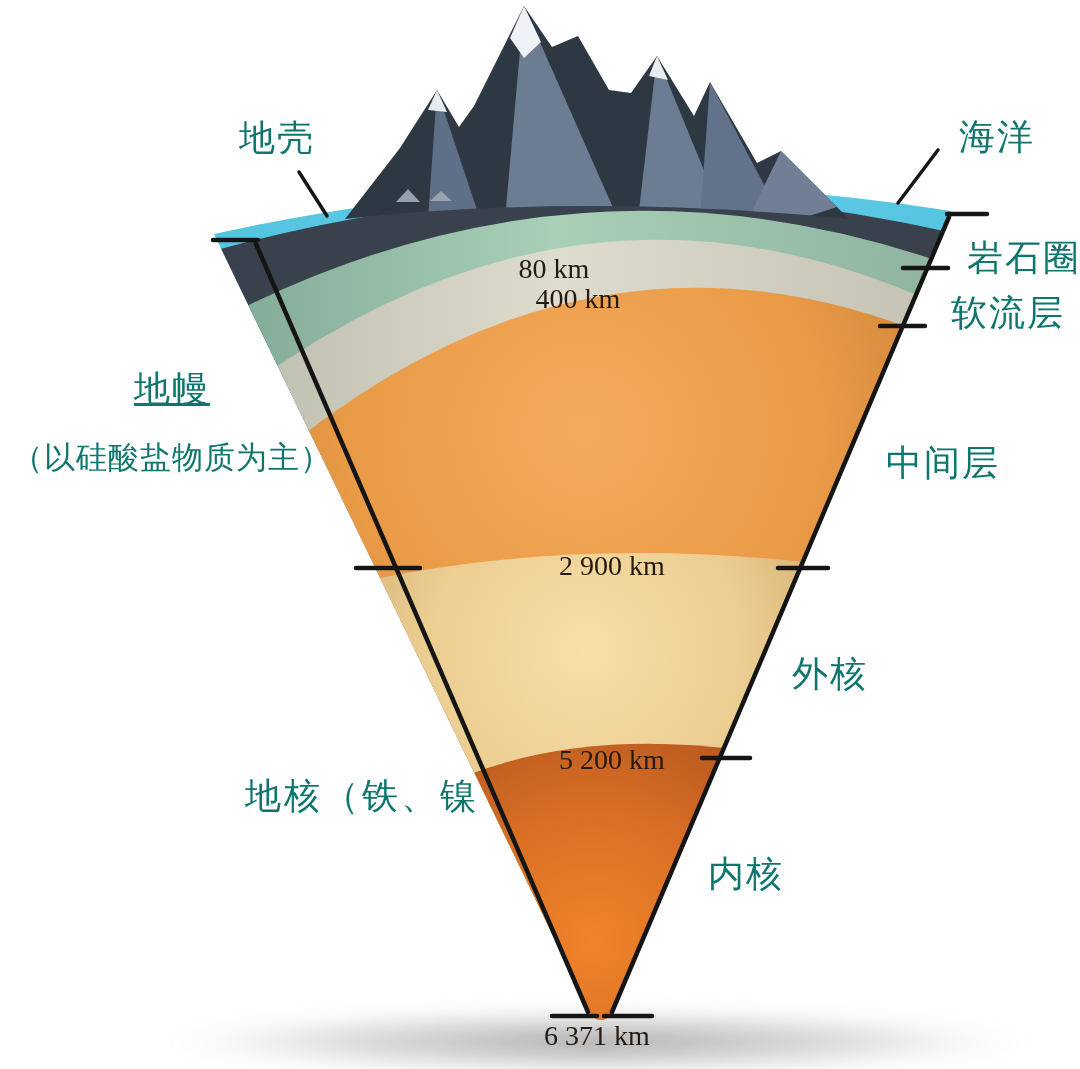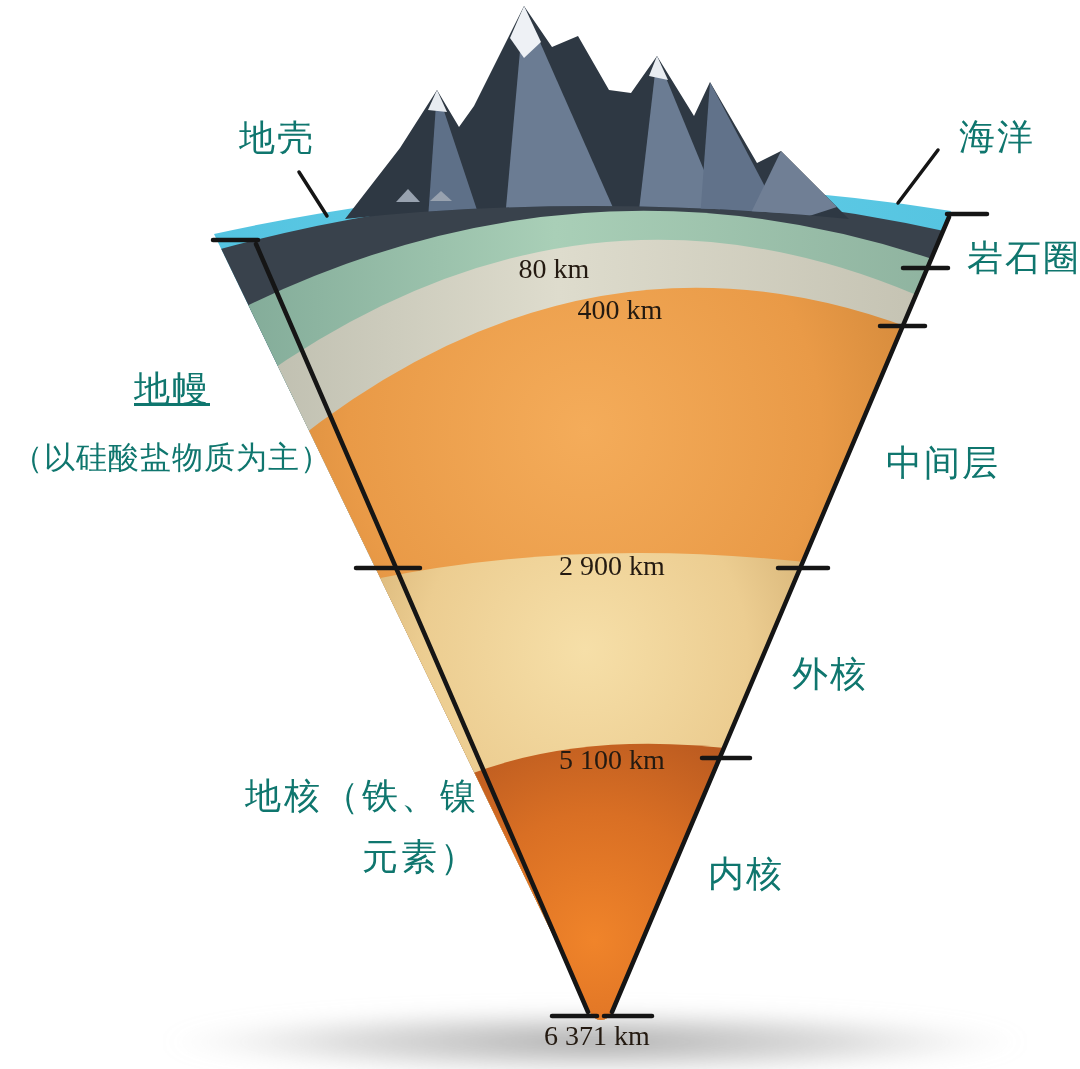--- a/index.html
+++ b/index.html
@@ -10,21 +10,21 @@
   }
   .stage{position:absolute;inset:0;}
   svg{position:absolute;left:0;top:0;}
   .lbl{
     position:absolute;
     font-size:36px;line-height:1.15;color:#0f766e;
     white-space:nowrap;transform:translateX(-50%);
     letter-spacing:2px;
   }
   .lbl.small{font-size:31px;letter-spacing:1px;}
-  .lbl.leftblock{transform:none;text-align:right;}
+  .lbl.leftblock{transform:none;text-align:center;}
   .lbl.leftblock .line{display:block;margin-bottom:20px;letter-spacing:3px;}
   .depth{
     position:absolute;
     font-family:"Liberation Serif", serif;
     font-size:28px;color:#241a11;
     white-space:nowrap;transform:translateX(-50%);
   }
 </style>
 </head>
 <body>
@@ -126,29 +126,29 @@
 
     <g stroke="#151515" stroke-width="3.5" stroke-linecap="round">
       <line x1="299" y1="172" x2="327" y2="216"></line>
       <line x1="938" y1="150" x2="898" y2="203"></line>
     </g>
   </svg>
 
   <div class="lbl" style="left:277px;top:117px;">地壳</div>
   <div class="lbl" style="left:949px;top:116px;margin-left:48px;">海洋</div>
   <div class="lbl" style="left:1024px;top:237px;">岩石圈</div>
+  <div class="lbl" style="left:1008px;top:292px;">软流层</div>
   <div class="lbl" style="left:172px;top:368px;text-decoration:underline;">地幔</div>
   <div class="lbl" style="left:943px;top:442px;">中间层</div>
   <div class="lbl small" style="left:172px;top:440px;">（以硅酸盐物质为主）</div>
   <div class="lbl" style="left:830px;top:653px;">外核</div>
   <div class="lbl leftblock" style="left:245px;top:775px;">
     <span class="line">地核（铁、镍</span>
-    <span class="line">元素）</span>
   </div>
   <div class="lbl" style="left:746px;top:853px;">内核</div>
 
   <div class="depth" style="left:554px;top:221px;margin-top:32px;">80 km</div>
-  <div class="depth" style="left:620px;top:283px;margin-top:11px;">400 km</div>
+  <div class="depth" style="left:578px;top:283px;">400 km</div>
   <div class="depth" style="left:612px;top:550px;">2 900 km</div>
-  <div class="depth" style="left:612px;top:744px;">5 100 km</div>
+  <div class="depth" style="left:612px;top:744px;">5 200 km</div>
   <div class="depth" style="left:597px;top:1020px;">6 371 km</div>
 
 </div>
 
 </body></html>

